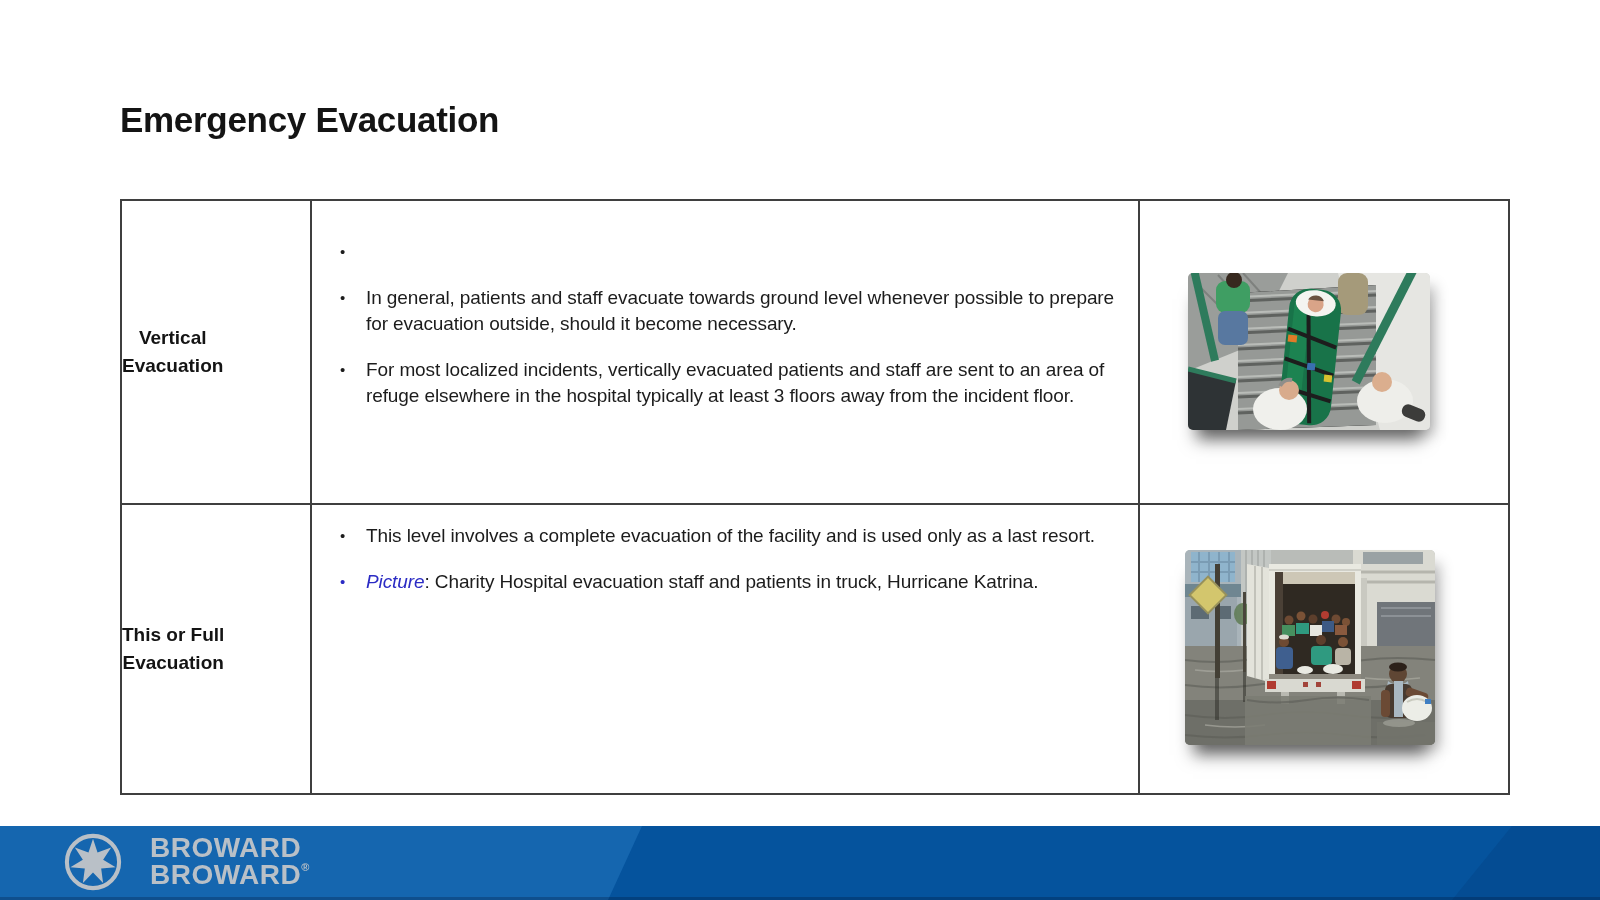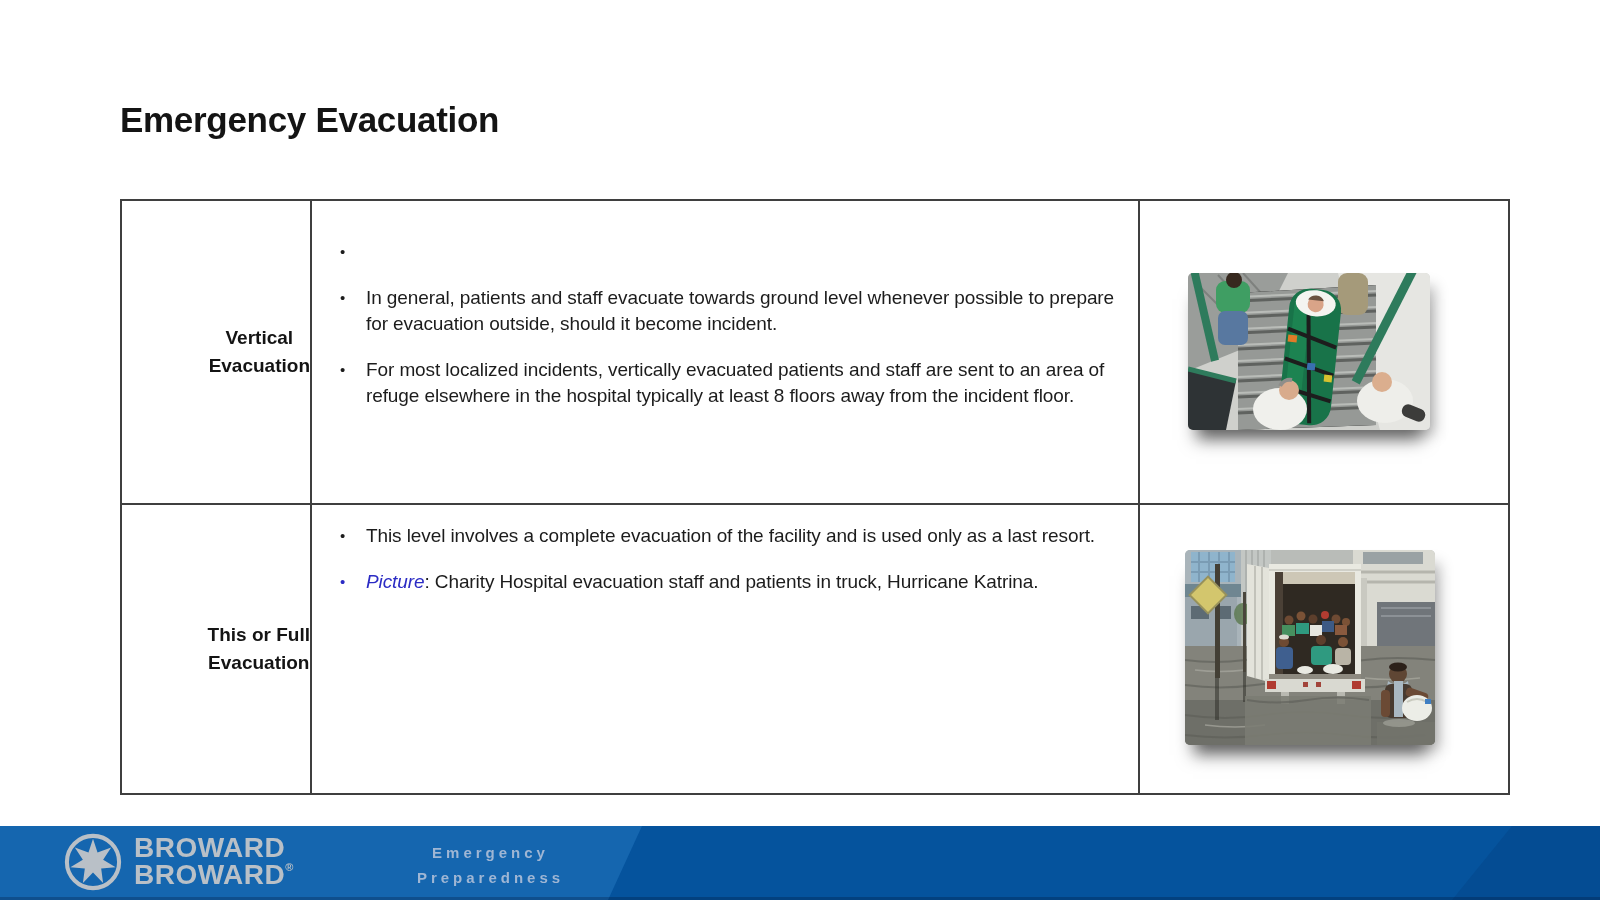--- a/index.html
+++ b/index.html
@@ -7,21 +7,21 @@
          font-family:"Liberation Sans",sans-serif;color:#1b1b1b;}
   .title{position:absolute;left:120px;top:100px;margin:0;font-size:35px;font-weight:bold;
          color:#141414;letter-spacing:-0.3px;}
   
   .evac-table{position:absolute;left:120px;top:199px;width:1390px;height:596px;
               display:grid;grid-template-columns:190px 828px 1fr;grid-template-rows:304px 1fr;
               border:2px solid #3f3f3f;box-sizing:border-box;}
   .cell{box-sizing:border-box;border-right:2px solid #3f3f3f;border-bottom:2px solid #3f3f3f;background:#fff;}
   .cell.last-col{border-right:none;}
   .cell.last-row{border-bottom:none;}
-  .label-cell{display:flex;align-items:center;justify-content:flex-end;text-align:center;
+  .label-cell{display:flex;align-items:center;justify-content:flex-start;text-align:center;
               font-weight:bold;font-size:19px;line-height:1.5;color:#141414;}
   .content-cell{padding-left:28px;padding-right:6px;}
   .pad-lg{padding-top:38px;} .pad-sm{padding-top:18px;}
   ul.bullets{list-style:none;margin:0;padding:0;font-size:19px;line-height:26px;color:#1c1c1c;letter-spacing:-0.1px;}
   ul.bullets li{display:flex;margin-bottom:20px;}
   .dot{flex:0 0 14px;width:14px;text-align:left;font-size:15px;line-height:26px;margin-right:12px;color:#1c1c1c;}
   .dot.blue{color:#2b2bc4;}
   .blue-text{color:#2b2bc4;font-style:italic;}
   .photo-cell{position:relative;}
   .photo{position:absolute;border-radius:5px;overflow:hidden;
@@ -29,21 +29,21 @@
   .photo svg{display:block;width:100%;height:100%;}
   .photo-stairs{left:48px;top:72px;width:242px;height:157px;}
   .photo-flood{left:45px;top:45px;width:250px;height:195px;}
   
   .footer{position:absolute;left:0;top:826px;width:1600px;height:74px;background:#1566af;}
   .footer-dark{position:absolute;left:608px;top:0;width:992px;height:74px;background:#05539d;
                clip-path:polygon(34px 0,100% 0,100% 100%,0 100%);}
   .footer-dark-right{position:absolute;left:1452px;top:0;width:148px;height:74px;background:rgba(0,20,60,0.10);
                clip-path:polygon(60px 0,100% 0,100% 100%,0 100%);}
   .footer-bottom-strip{position:absolute;left:0;bottom:0;width:100%;height:3px;background:rgba(0,10,40,0.25);}
-  .logo{position:absolute;left:64px;top:7px;display:flex;align-items:center;}
+  .logo{position:absolute;left:64px;top:7px;display:flex;align-items:center;gap:16px;}
   .logo-icon{width:58px;height:58px;margin-right:12px;}
   .logo-text{color:#b9c0c7;font-weight:bold;font-size:28px;line-height:0.95;letter-spacing:0.5px;}
   .logo-text .reg{font-size:11px;vertical-align:top;}
   .tagline{position:absolute;left:388px;top:15px;width:205px;text-align:center;color:#9fb6d4;
            font-weight:bold;font-size:15px;letter-spacing:4px;line-height:1.65;}
 </style>
 </head>
 <body>
 
 <div class="slide">
@@ -59,25 +59,25 @@
       </div>
     </div>
 
     <div class="cell content-cell pad-lg">
       <ul class="bullets">
         <li>
           <span class="dot">•</span>
         </li>
         <li>
           <span class="dot">•</span>
-          <span>In general, patients and staff evacuate towards ground level whenever possible to prepare for evacuation outside, should it become incident.</span>
-        </li>
-        <li>
-          <span class="dot">•</span>
-          <span>For most localized incidents, vertically evacuated patients and staff are sent to an area of refuge elsewhere in the hospital typically at least 8 floors away from the incident floor.</span>
+          <span>In general, patients and staff evacuate towards ground level whenever possible to prepare for evacuation outside, should it become necessary.</span>
+        </li>
+        <li>
+          <span class="dot">•</span>
+          <span>For most localized incidents, vertically evacuated patients and staff are sent to an area of refuge elsewhere in the hospital typically at least 3 floors away from the incident floor.</span>
         </li>
       </ul>
     </div>
 
     <div class="cell last-col photo-cell">
       <div class="photo photo-stairs" role="img" aria-label="Staff carrying a patient in a green evacuation sled down a stairwell">
         <svg viewBox="0 0 242 157" preserveAspectRatio="none">
           <rect width="242" height="157" fill="#cfd0cc"></rect>
           <polygon points="0,0 100,0 64,72 0,98" fill="#9a9d9a"></polygon>
           <line x1="8" y1="10" x2="60" y2="62" stroke="#7e817e" stroke-width="2"></line>
@@ -278,19 +278,15 @@
           <circle cx="50" cy="50" r="45" fill="none" stroke="#b9c0c7" stroke-width="7"></circle>
           <polygon fill="#b9c0c7" points="50,10 57.8,33.8 81.3,25 67.5,46 89,58.9 64.1,61.2 67.4,86 50,68 32.6,86 35.9,61.2 11,58.9 32.5,46 18.7,25 42.2,33.8"></polygon>
         </svg>
       </div>
       <div class="logo-text">
         <div>BROWARD</div>
         <div><span>BROWARD</span><span class="reg">®</span></div>
       </div>
     </div>
 
-    <div class="tagline">
-      <div>Emergency</div>
-      <div>Preparedness</div>
-    </div>
   </div>
 
 </div>
 
 </body></html>

